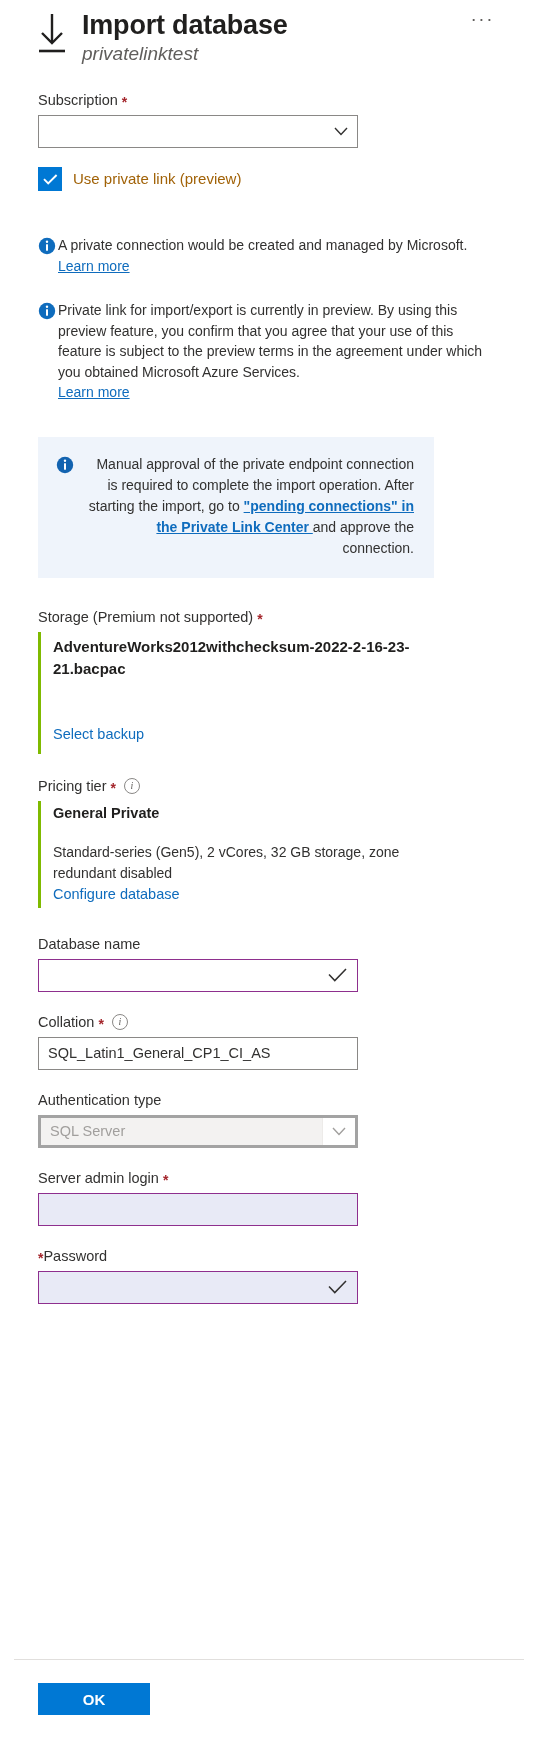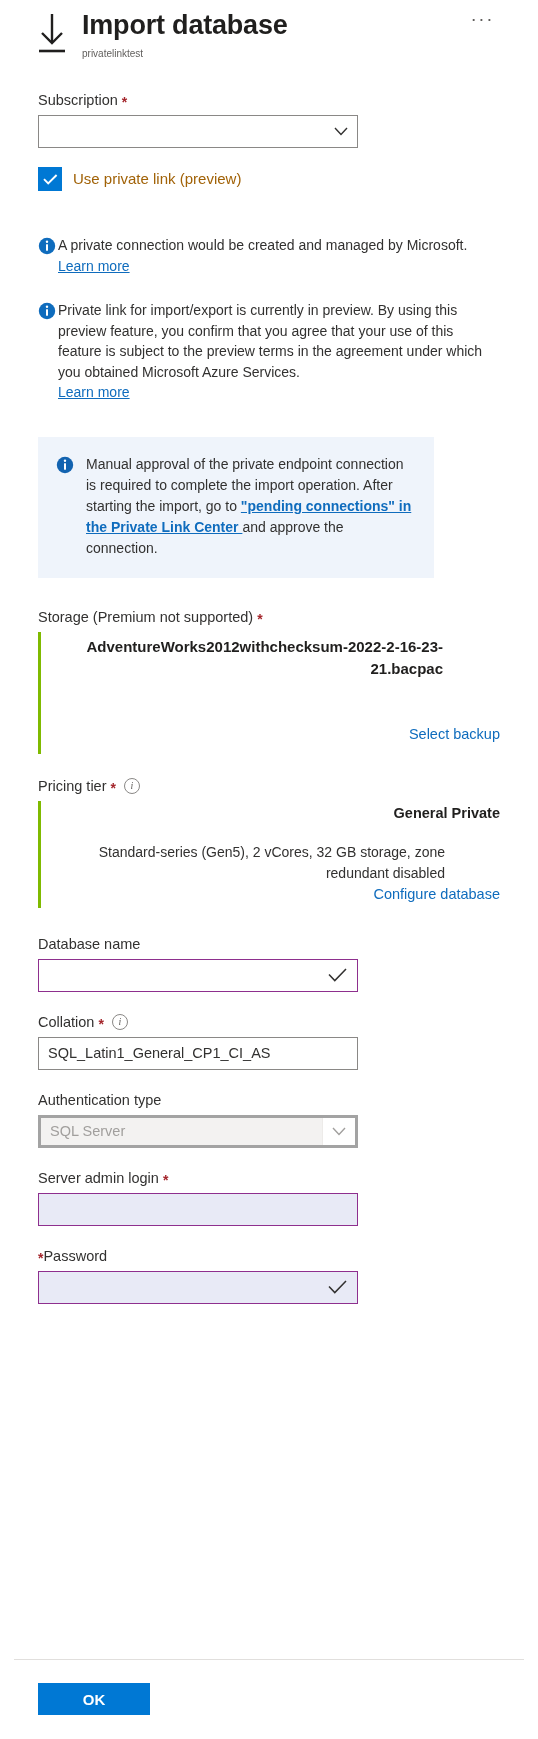--- a/index.html
+++ b/index.html
@@ -46,24 +46,25 @@
   }
   .blade-title {
     font-size: 27px;
     font-weight: 600;
     letter-spacing: -0.2px;
     color: #201f1e;
     line-height: 34px;
     margin: 0;
   }
   .blade-subtitle {
-    font-size: 10px;
+    font-size: 19px;
     color: #605e5c;
     line-height: 18px;
     margin-top: 3px;
+    font-style: italic;
   }
   .header-ellipsis {
     position: absolute;
     right: 44px;
     top: 12px;
     font-size: 19px;
     color: #605e5c;
     letter-spacing: 1.5px;
     line-height: 14px;
     cursor: pointer;
@@ -219,34 +220,33 @@
   .callout {
     margin: 0 38px 0 38px;
     background: #eff4fb;
     padding: 17px 20px 19px 18px;
     display: flex;
     gap: 12px;
     align-items: flex-start;
     box-sizing: border-box;
     width: 396px;
   }
-  .callout .info-text { line-height: 21px; }
+  .callout .info-text { line-height: 21px; text-align: right; }
   .callout-link {
     color: #0f4c96;
     font-weight: 700;
     text-decoration: underline;
     cursor: pointer;
   }
 
   
   .green-section {
     margin: 0 38px 0 38px;
     border-left: 3px solid #7fba00;
     padding-left: 12px;
-    text-align: right;
   }
   .storage-filename {
     font-size: 15px;
     font-weight: 700;
     color: #201f1e;
     line-height: 22px;
     max-width: 390px;
   }
   .section-link {
     color: #0f6cbd;

